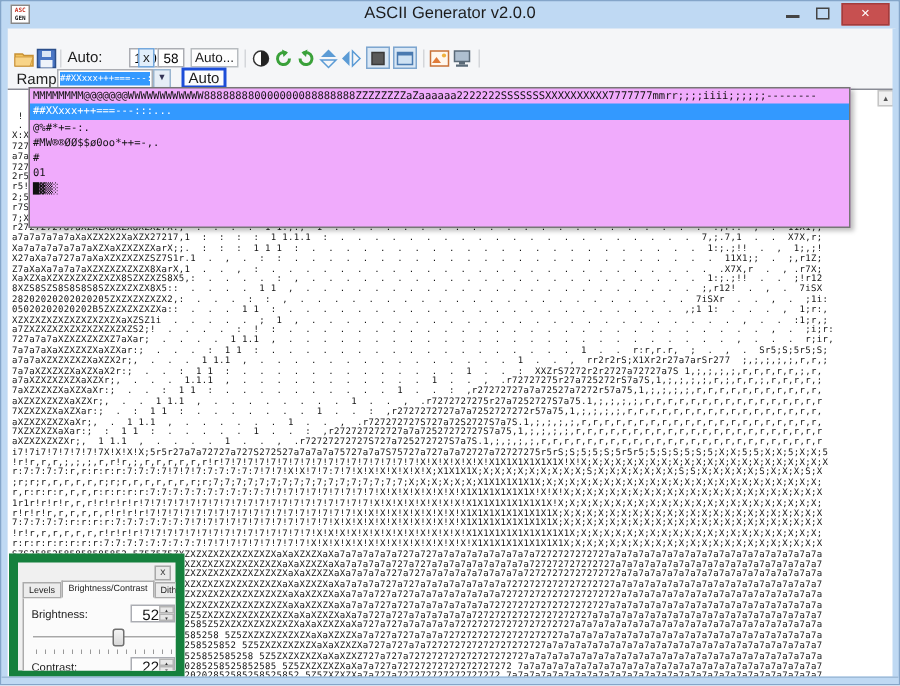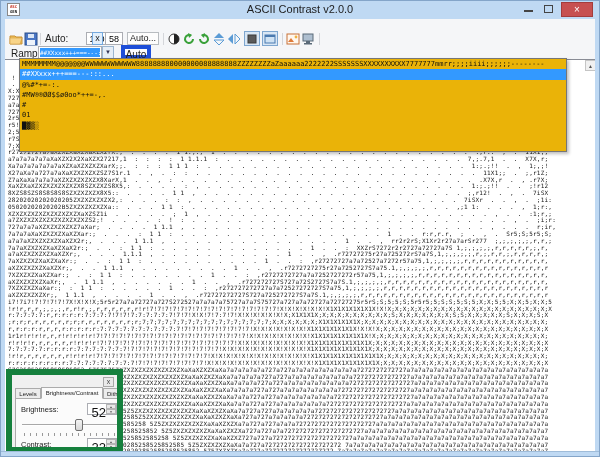--- a/index.html
+++ b/index.html
@@ -30,43 +30,43 @@
   .tb-btn { position:absolute; top:0; height:13px; background:#fdfdfd; border:1px solid #b8bcc0; font-size:9px; color:#1c1c1c; text-align:center; line-height:11px; }
   .tb-sep { position:absolute; top:1px; width:1px; height:12px; background:#d4d6da; }
   .ticon { position:absolute; top:0; width:14px; height:14px; }
   .ticon svg { display:block; }
   .ticon.pressed { background:#d9e7f5; border:1px solid #7ea6cf; width:16px; height:15px; top:-1px; padding:0px; }
 
   
   .ramp-combo { position:absolute; left:33px; top:-1px; width:64px; height:13px; background:#fff; border:1px solid #abadb3; overflow:hidden; }
   .ramp-combo .sel { position:absolute; left:1px; top:1px; right:1px; bottom:1px; background:#3399ff; color:#fff; font-family:"DejaVu Sans Mono",monospace; font-size:6px; line-height:10px; white-space:nowrap; overflow:hidden; }
   .ramp-drop-btn { position:absolute; left:97px; top:-1px; width:12px; height:13px; background:#e6eef7; border:1px solid #9ab5d0; font-size:6px; color:#335; text-align:center; line-height:11px; }
-  .auto-btn { position:absolute; left:116px; top:-2px; width:30px; height:14px; border:4px solid #1d4ed8; background:#fbfcfd; font-size:10px; color:#1c1c1c; text-align:center; line-height:12px; }
+  .auto-btn { position:absolute; left:116px; top:-2px; width:30px; height:14px; border:2px solid #1d4ed8; background:#fbfcfd; font-size:10px; color:#1c1c1c; text-align:center; line-height:12px; }
 
   
   .textarea { position:absolute; left:0px; top:40px; width:592px; height:394px; background:#fff; border-top:1px solid #898c95; overflow:hidden; }
   .ascii { position:absolute; left:3px; top:1px; font-family:"DejaVu Sans Mono",monospace; font-size:6px; line-height:6.8px; letter-spacing:0.22px; color:#141414; white-space:pre; }
   .scroll-up { position:absolute; right:1px; top:0px; width:11px; height:11px; background:#f0f0f0; border:1px solid #c5c5c5; font-size:5px; color:#555; text-align:center; line-height:10px; }
 
   
-  .dropdown { position:absolute; left:14px; top:39px; width:548px; height:94px; background:#eab308; border:1px solid #767676; box-shadow:2px 2px 3px rgba(0,0,0,0.25); z-index:30; overflow:hidden; }
+  .dropdown { position:absolute; left:14px; top:39px; width:548px; height:94px; background:#f0abfc; border:1px solid #767676; box-shadow:2px 2px 3px rgba(0,0,0,0.25); z-index:30; overflow:hidden; }
   .dd-item { height:10.3px; line-height:10.3px; font-family:"DejaVu Sans Mono",monospace; font-size:7px; white-space:nowrap; overflow:hidden; color:#111; padding-left:2px; }
   .dd-item.selected { background:#3399ff; color:#fff; }
 
   
   .adjust-panel { position:absolute; left:5px; top:368px; width:117px; height:84px; background:#f0f0f0; border:6px solid #15803d; z-index:40; overflow:hidden; }
   .panel-close { position:absolute; width:11px; height:10px; background:#e9e9e9; border:1px solid #a8a8a8; font-size:7px; line-height:8px; text-align:center; color:#444; }
   .adjust-close { right:3px; top:2px; }
   .tabs { position:absolute; left:3px; top:13px; height:11px; font-size:6px; color:#222; }
   .tab { position:absolute; top:0; height:11px; border:1px solid #ababab; background:#ececec; text-align:center; line-height:10px; padding:0 2px; white-space:nowrap; }
   .tab.active { background:#fbfbfb; border-bottom:1px solid #fbfbfb; height:12px; top:-1px; }
   .tabpage { position:absolute; left:3px; top:24px; width:109px; height:70px; background:#fbfbfb; border:1px solid #ababab; border-top:none; }
   .adj-label { position:absolute; font-size:7.5px; color:#1c1c1c; left:5px; }
   .spinner { position:absolute; width:30px; height:12px; right:6px; background:#fff; border:1px solid #abadb3; }
-  .spin-val { position:absolute; left:1px; top:1px; width:17px; font-size:13px; text-align:right; color:#111; }
+  .spin-val { position:absolute; left:1px; top:1px; width:17px; font-size:10px; text-align:right; color:#111; }
   .spin-btns { position:absolute; right:0; top:0; width:10px; height:10px; }
   .spin-up,.spin-dn { position:absolute; right:0; width:10px; height:5px; background:#e8e8e8; border:1px solid #b5b5b5; font-size:3px; line-height:4px; text-align:center; color:#333; }
   .spin-up { top:0; } .spin-dn { top:5px; }
   .slider { position:absolute; left:6px; width:97px; height:14px; }
   .slider .track { position:absolute; left:0; right:0; top:6px; height:2px; background:#a8a8a8; border-bottom:1px solid #fff; }
   .slider .thumb { position:absolute; top:1px; width:8px; height:12px; background:linear-gradient(#f4f4f4,#d8d8d8); border:1px solid #707070; border-radius:2px; }
   .ticks { position:absolute; left:8px; width:95px; height:3px; background:repeating-linear-gradient(90deg,#999 0 1px,transparent 1px 6px); }
 
   
   .preview-panel { position:absolute; left:436px; top:338px; width:160px; height:114px; background:#f0f0f0; border:1px solid #96989c; z-index:40; }
@@ -103,21 +103,21 @@
 </head>
 <body>
 
 <div class="window">
 
   <div class="titlebar">
     <div class="app-icon">
       <div class="r1">ASC</div>
         <div class="r2">GEN</div>
     </div>
-    <div class="title-text">ASCII Contrast v2.0.0</div>
+    <div class="title-text">ASCII Generator v2.0.0</div>
     <div class="cap-btn btn-min">
         <div class="dash"></div>
       </div>
     <div class="cap-btn btn-max">
         <div class="box"></div>
       </div>
     <div class="cap-btn btn-close">×</div>
   </div>
 
   <div class="client">

